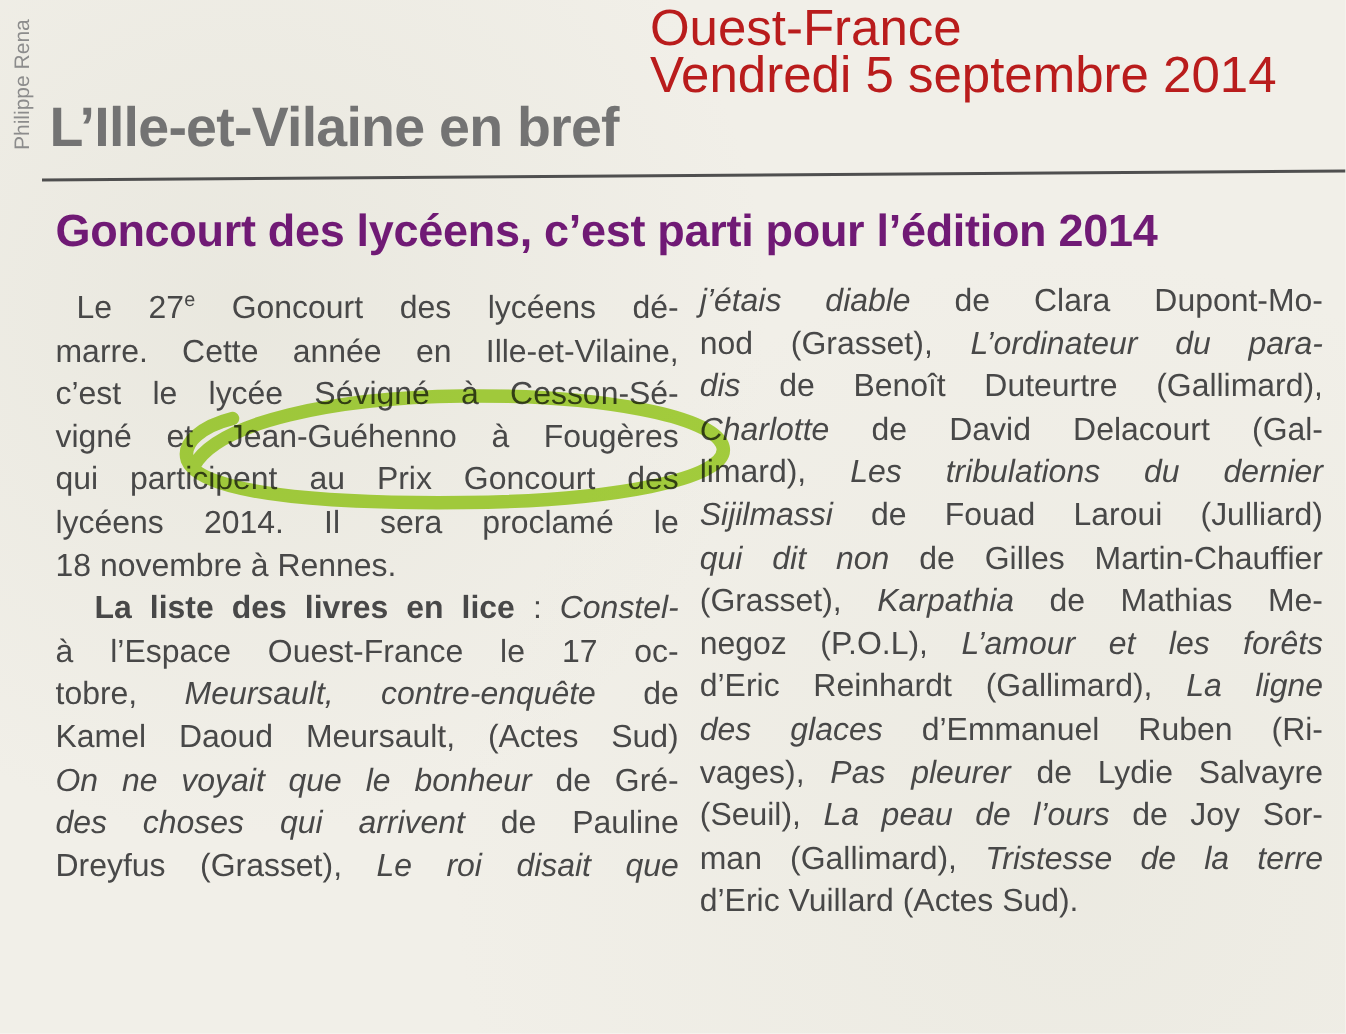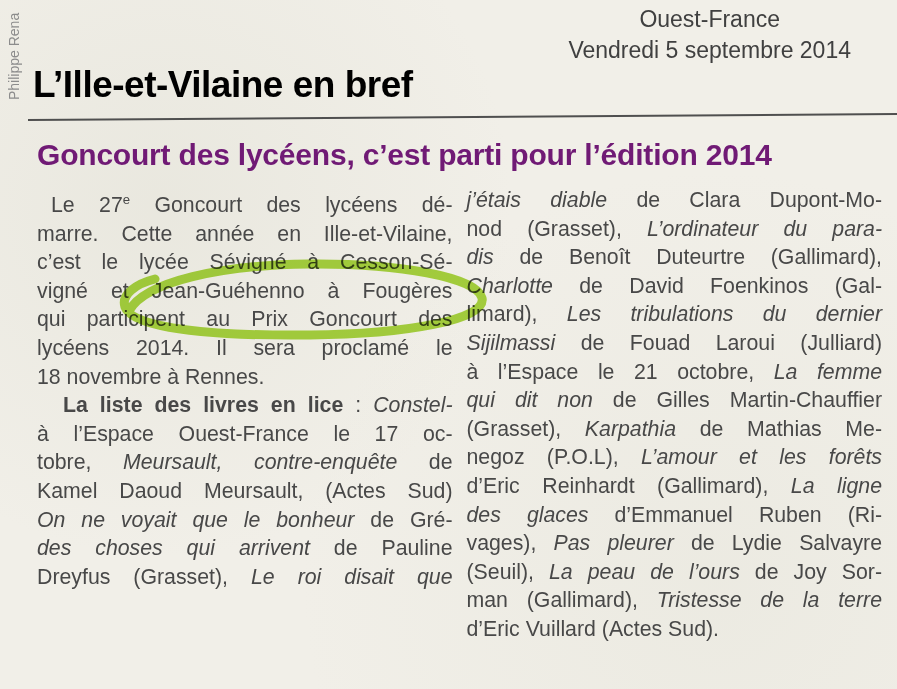--- a/index.html
+++ b/index.html
@@ -15,35 +15,35 @@
   body::before {
     content: "";
     position: absolute; inset: 0;
     background:
       radial-gradient(circle at 18% 30%, rgba(210,210,195,.25), transparent 40%),
       radial-gradient(circle at 80% 85%, rgba(215,215,200,.2), transparent 45%);
     pointer-events: none;
   }
   .masthead {
     position: absolute; top: 4px; right: 46px;
-    text-align: center;
-    font-size: 23px; line-height: 31px;
-    color: #404040;
+    text-align: left;
+    font-size: 34px; line-height: 31px;
+    color: #b91c1c;
   }
   .credit {
     position: absolute; left: 6px; top: 100px;
     transform: rotate(-90deg); transform-origin: 0 0;
     font-size: 14px; color: #8c8c8c;
     white-space: nowrap;
   }
   .section-title {
     position: absolute; left: 33px; top: 64px;
     font-size: 37px; font-weight: 700;
     letter-spacing: -0.5px;
-    color: #000000;
+    color: #737373;
   }
   .rule {
     position: absolute; left: 28px; top: 116px;
     width: 869px; height: 2px;
     background: #4f4f4f;
     transform: rotate(-0.4deg);
   }
   .article-title {
     position: absolute; left: 37px; top: 138px;
     font-size: 30px; font-weight: 700;
@@ -106,24 +106,23 @@
       <div class="line"><span class="s-r">tobre, </span><span class="s-i">Meursault, contre-enquête</span><span class="s-r"> de</span></div>
       <div class="line"><span class="s-r">Kamel Daoud Meursault, (Actes Sud)</span></div>
       <div class="line"><span class="s-i">On ne voyait que le bonheur</span><span class="s-r"> de Gré-</span></div>
       <div class="line"><span class="s-i">des choses qui arrivent</span><span class="s-r"> de Pauline</span></div>
       <div class="line"><span class="s-r">Dreyfus (Grasset), </span><span class="s-i">Le roi disait que</span></div>
     </div>
   <div>
       <div class="line"><span class="s-i">j’étais diable</span><span class="s-r"> de Clara Dupont-Mo-</span></div>
       <div class="line"><span class="s-r">nod (Grasset), </span><span class="s-i">L’ordinateur du para-</span></div>
       <div class="line"><span class="s-i">dis</span><span class="s-r"> de Benoît Duteurtre (Gallimard),</span></div>
-      <div class="line"><span class="s-i">Charlotte</span><span class="s-r"> de David Foenkinos (Gal-</span></div>
+      <div class="line"><span class="s-i">Charlotte</span><span class="s-r"> de David Delacourt (Gal-</span></div>
       <div class="line"><span class="s-r">limard), </span><span class="s-i">Les tribulations du dernier</span></div>
       <div class="line"><span class="s-i">Sijilmassi</span><span class="s-r"> de Fouad Laroui (Julliard)</span></div>
-      <div class="line"><span class="s-r">à l’Espace le 21 octobre, </span><span class="s-i">La femme</span></div>
       <div class="line"><span class="s-i">qui dit non</span><span class="s-r"> de Gilles Martin-Chauffier</span></div>
       <div class="line"><span class="s-r">(Grasset), </span><span class="s-i">Karpathia</span><span class="s-r"> de Mathias Me-</span></div>
       <div class="line"><span class="s-r">negoz (P.O.L), </span><span class="s-i">L’amour et les forêts</span></div>
       <div class="line"><span class="s-r">d’Eric Reinhardt (Gallimard), </span><span class="s-i">La ligne</span></div>
       <div class="line"><span class="s-i">des glaces</span><span class="s-r"> d’Emmanuel Ruben (Ri-</span></div>
       <div class="line"><span class="s-r">vages), </span><span class="s-i">Pas pleurer</span><span class="s-r"> de Lydie Salvayre</span></div>
       <div class="line"><span class="s-r">(Seuil), </span><span class="s-i">La peau de l’ours</span><span class="s-r"> de Joy Sor-</span></div>
       <div class="line"><span class="s-r">man (Gallimard), </span><span class="s-i">Tristesse de la terre</span></div>
       <div class="line end"><span class="s-r">d’Eric Vuillard (Actes Sud).</span></div>
     </div>

